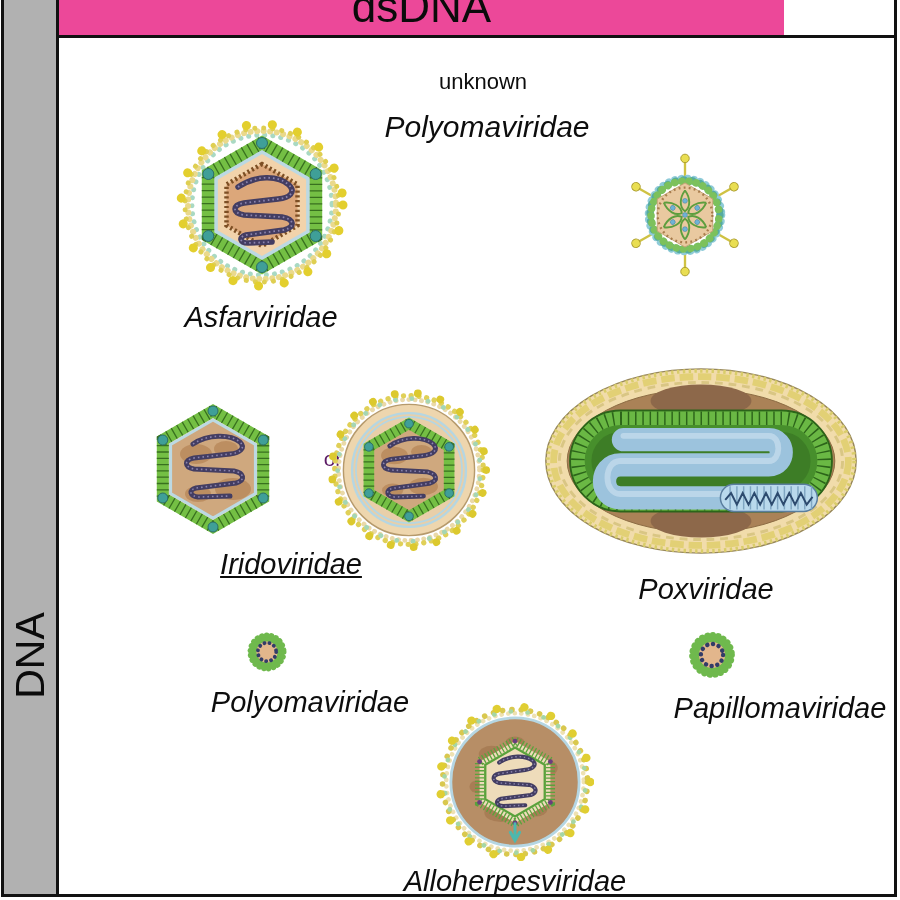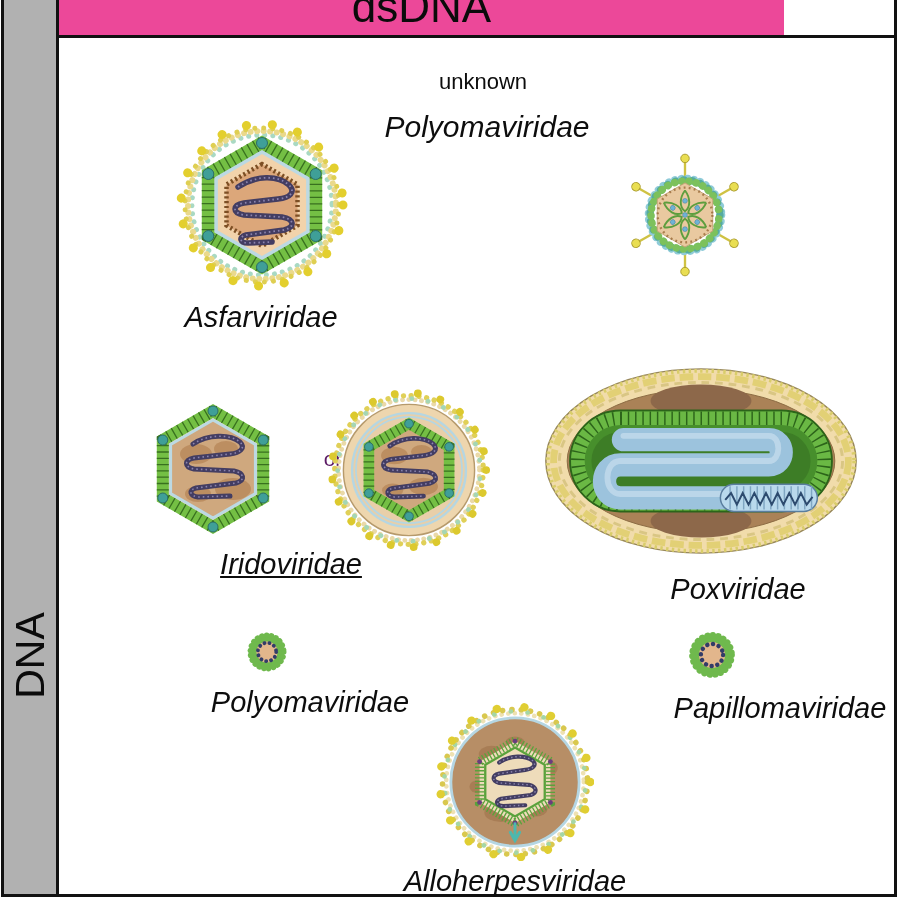--- a/index.html
+++ b/index.html
@@ -43,21 +43,21 @@
   <div class="vline" id="line-sidebar-right"></div>
   <div class="vline" id="line-right"></div>
   <div class="hline" id="line-header-bottom"></div>
   <div class="hline" id="line-bottom"></div>
 
   <div class="note-label" style="left:483px;top:69px;">unknown</div>
   <div class="family-label" style="left:487px;top:110px;font-size:30px;">Polyomaviridae</div>
   <div class="family-label" style="left:261px;top:301px;">Asfarviridae</div>
   <div class="or-label" style="left:297px;top:447px;">or</div>
   <div class="family-label" style="left:291px;top:548px;text-decoration:underline;">Iridoviridae</div>
-  <div class="family-label" style="left:706px;top:573px;margin-left:32px;">Poxviridae</div>
+  <div class="family-label" style="left:706px;top:573px;">Poxviridae</div>
   <div class="family-label" style="left:310px;top:686px;text-align:center;">Polyomaviridae</div>
   <div class="family-label" style="left:780px;top:692px;">Papillomaviridae</div>
   <div class="family-label" style="left:515px;top:865px;">Alloherpesviridae</div>
 
   <svg class="virion" style="left:172px;top:113px;" width="180" height="180" viewBox="0 0 180 180">
     <circle cx="90" cy="92" r="70" fill="none" stroke="#a9d9c3" stroke-width="5" stroke-dasharray="0.1 8" stroke-linecap="round"></circle>
     <circle cx="90" cy="92" r="74" fill="none" stroke="#ead98c" stroke-width="6" stroke-dasharray="0.1 6.5" stroke-linecap="round"></circle>
     <circle cx="90" cy="92" r="77" fill="none" stroke="#dfcf52" stroke-width="5" stroke-dasharray="0.1 9" stroke-linecap="round"></circle>
     <circle cx="90" cy="92" r="81" fill="none" stroke="#e3cf2e" stroke-width="9" stroke-dasharray="0.1 26" stroke-linecap="round"></circle>
     <path d="M90,30 L36.3,61 L36.3,123 L90,154 L143.7,123 L143.7,61 Z" fill="#f2d3ab" stroke="#74bf44" stroke-width="13"></path>

